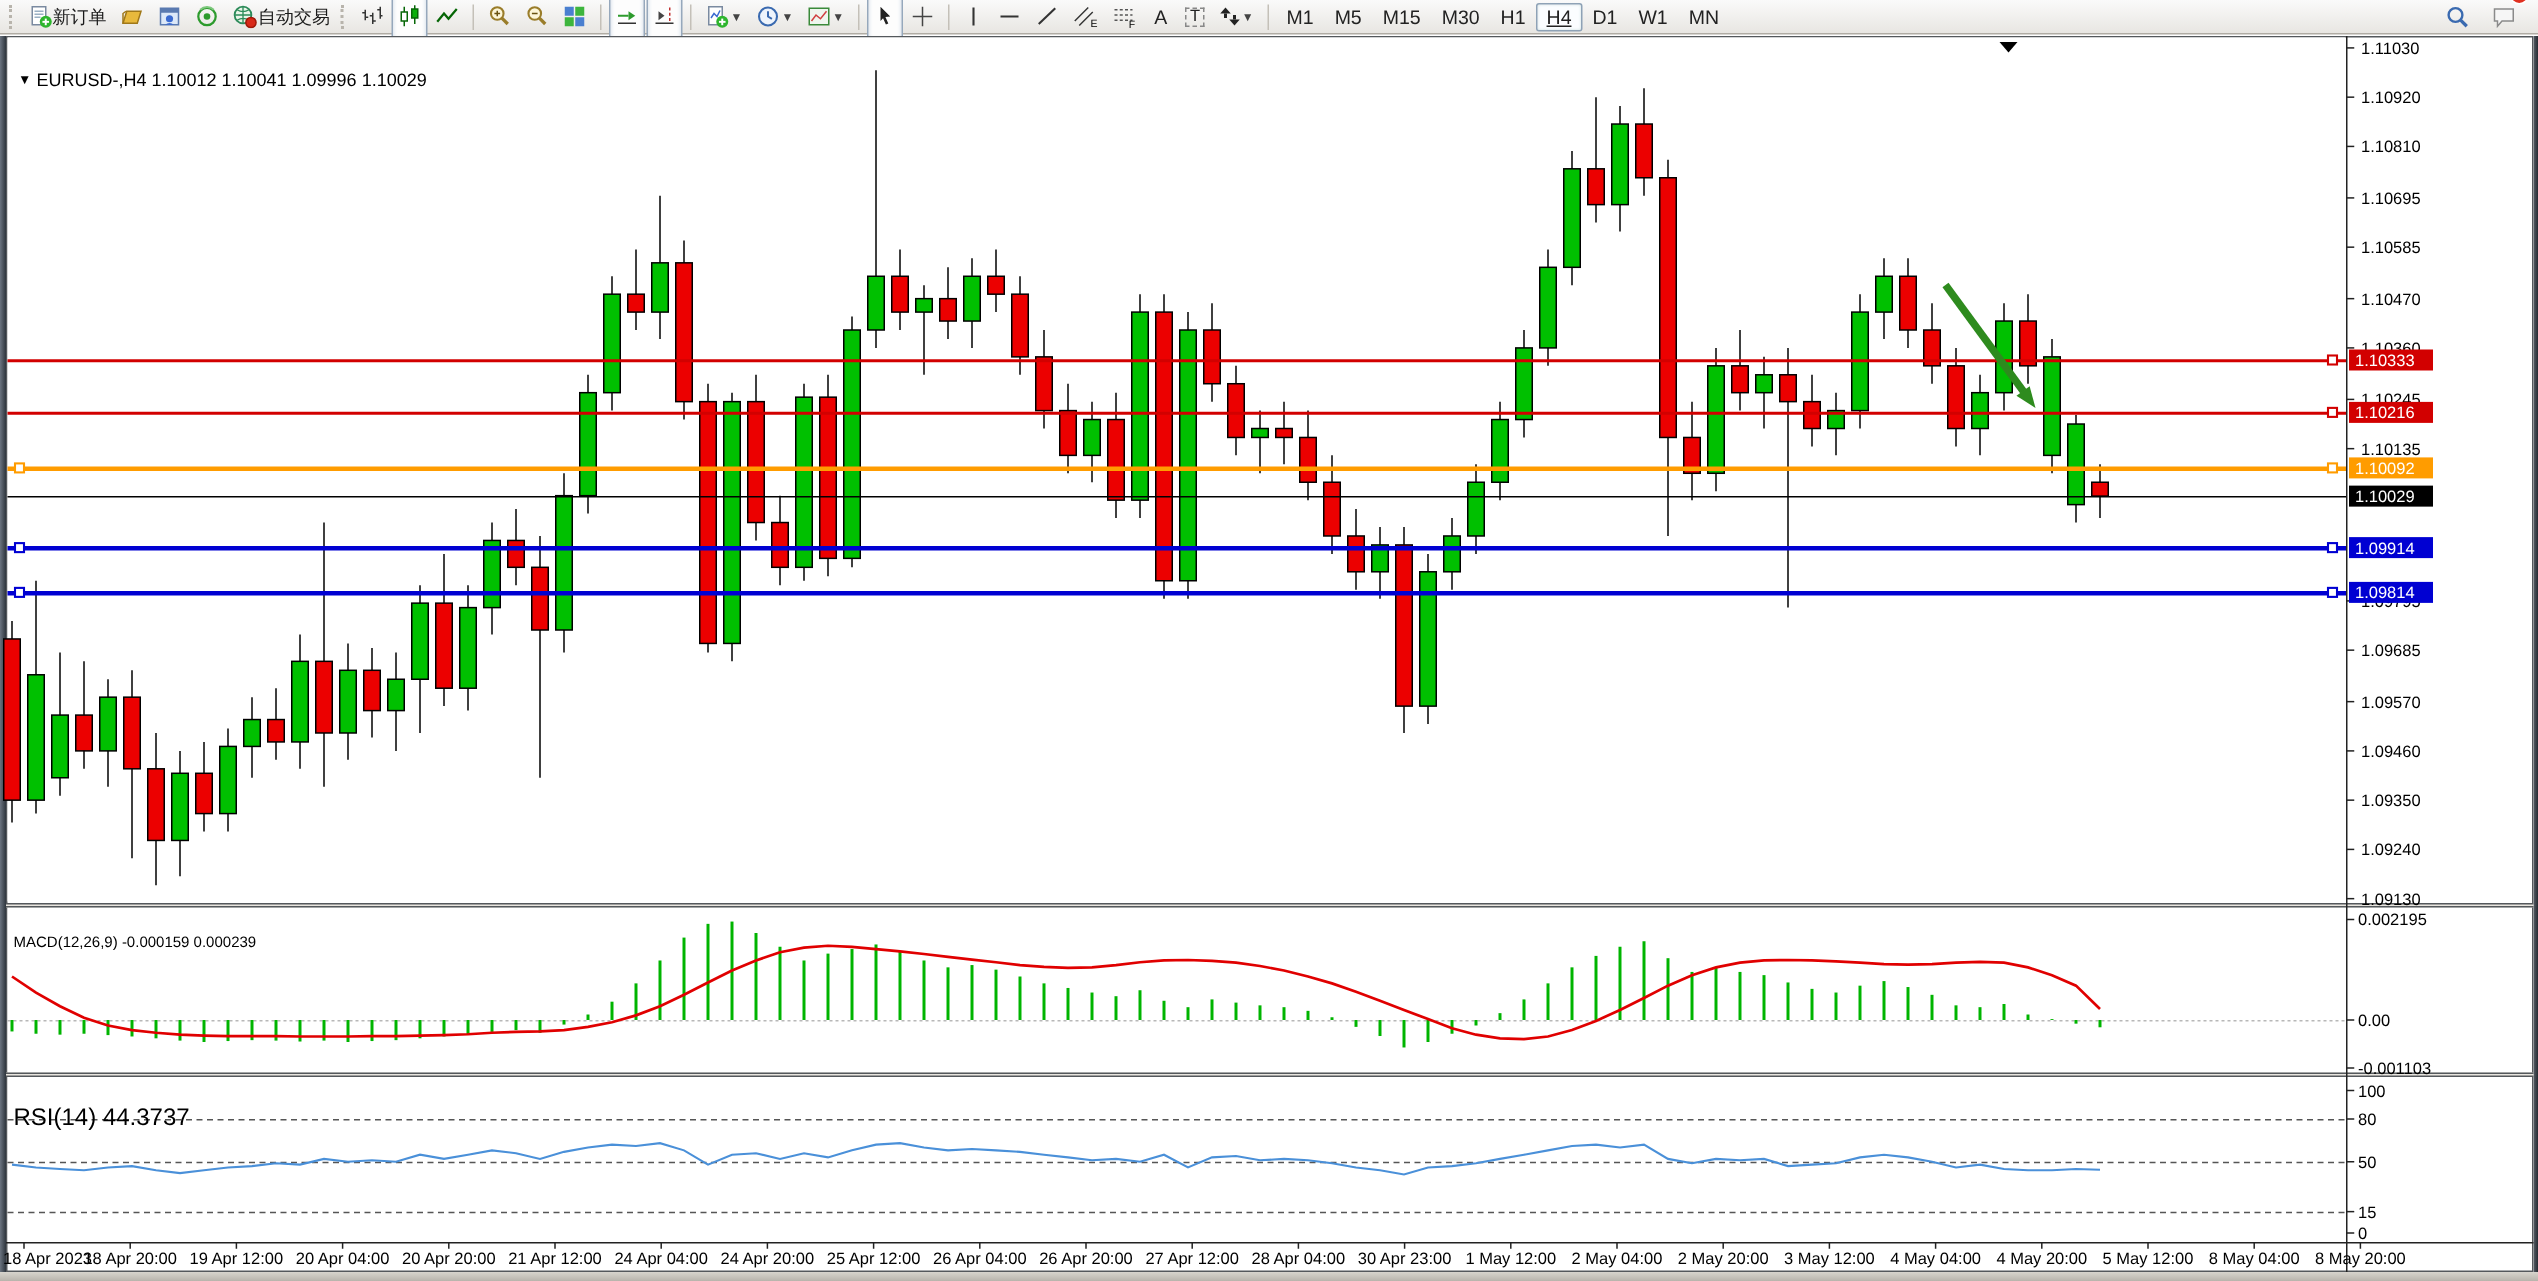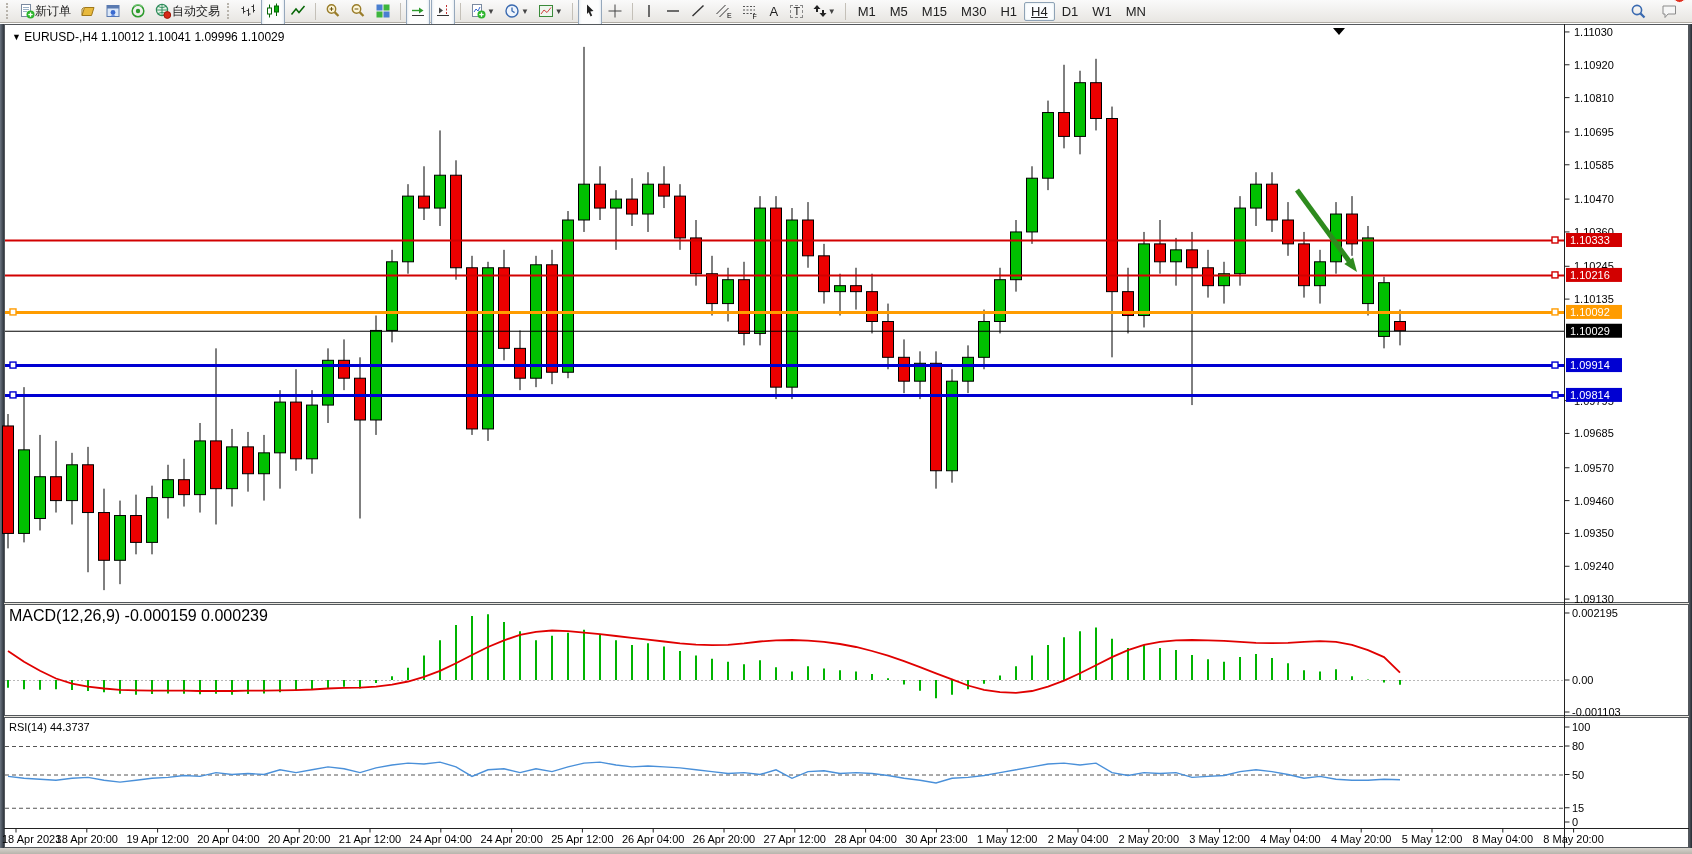--- a/index.html
+++ b/index.html
@@ -26,25 +26,25 @@
   .badge { position:absolute; right:-5px; top:-5px; width:13px; height:13px; border-radius:50%;
     background:#e03020; color:#fff; font-size:9px; font-weight:bold; display:flex;
     align-items:center; justify-content:center; border:1px solid #fff; }
 
   
   #edge-left  { position:absolute; left:0; top:24px; width:4px;  height:830px; background:linear-gradient(90deg,#6b7480,#2e353d); }
   #edge-right { position:absolute; left:1689px; top:24px; width:3px; height:830px; background:linear-gradient(90deg,#555c64,#262c33); }
   #edge-bottom{ position:absolute; left:0; top:848px; width:1692px; height:6px; background:linear-gradient(#d7d4cd,#b8b4ac); }
   #chart-svg { position:absolute; left:0; top:24px; width:1692px; height:824px; }
 
-  .overlay-label { position:absolute; font-size:12px; color:#000; white-space:nowrap; }
+  .overlay-label { position:absolute; font-size:12px; color:#000; white-space:nowrap;margin-top:16px; }
   #chart-title { left:12px; top:30px; }
   #chart-title .tri { font-size:9px; vertical-align:1px; }
-  #macd-label { left:9px; top:607px; font-size:16px; }
-  #rsi-label  { left:9px; top:721px; font-size:11px;text-align:center; }
+  #macd-label { left:9px; top:607px; font-size:10px; }
+  #rsi-label  { left:9px; top:721px; font-size:16px;text-align:center; }
 </style>
 </head>
 <body>
 
 <div id="app">
 
   <div id="toolbar">
     <div class="tb-grip"></div>
 
     <div class="tb-btn">

